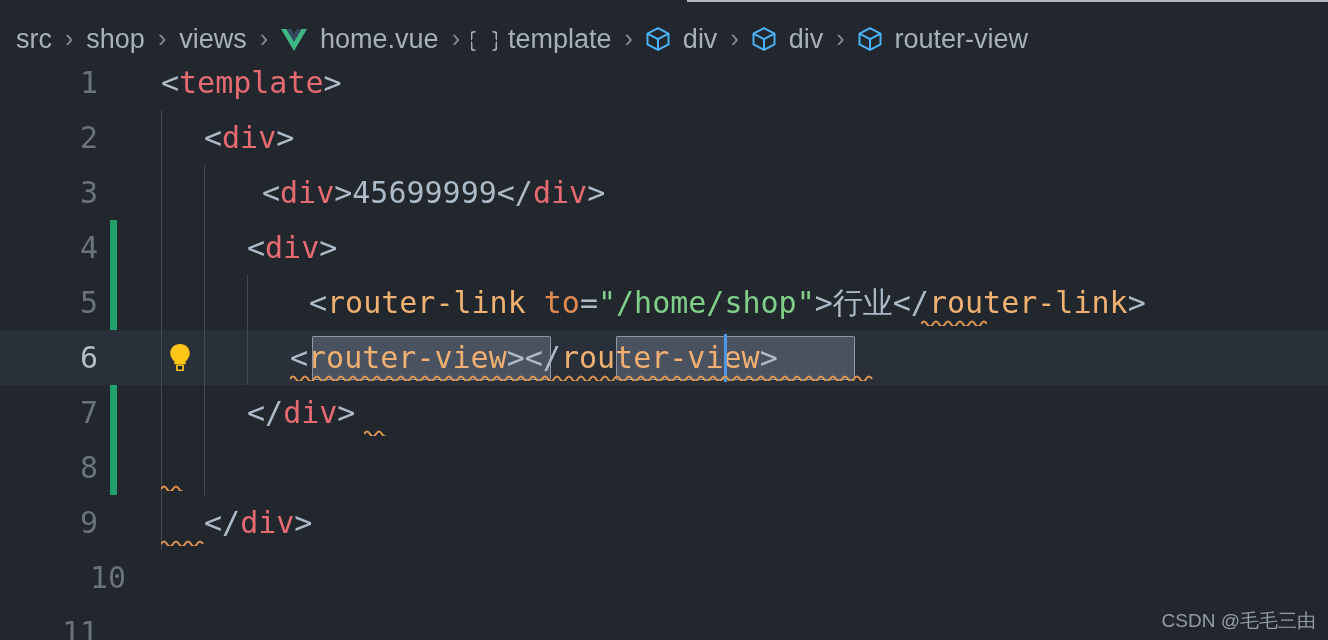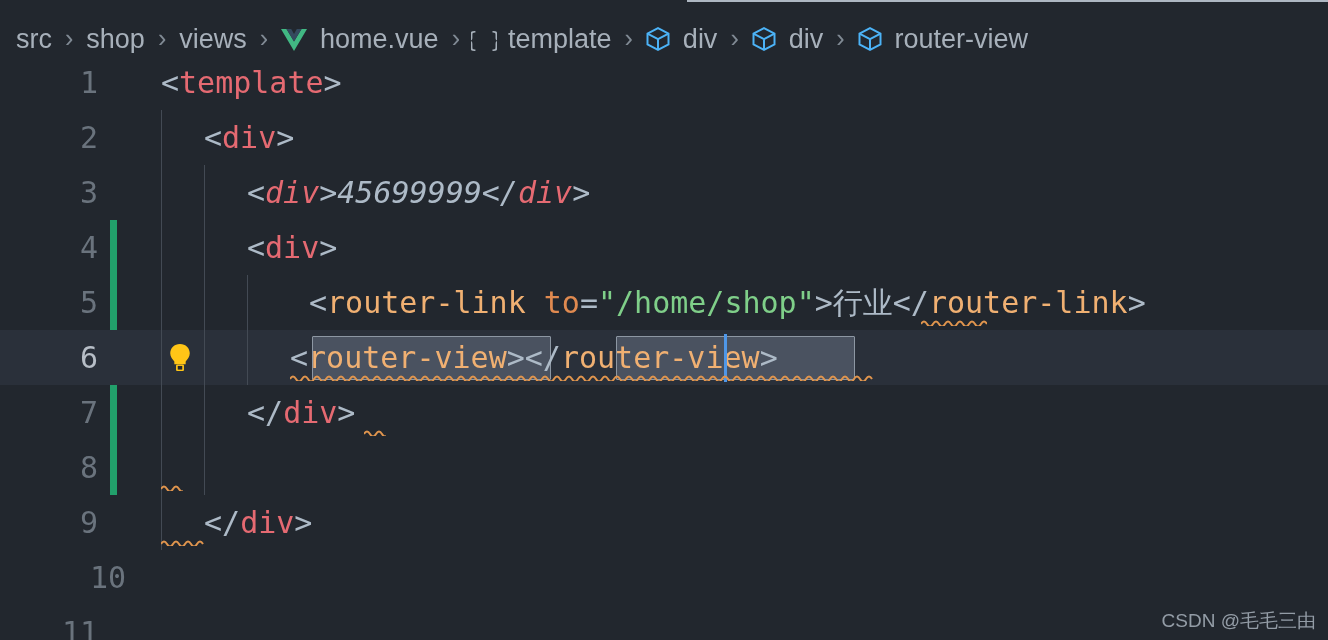--- a/index.html
+++ b/index.html
@@ -182,21 +182,21 @@
   <div class="row" style="top:57px;">
     <span class="lineno">2</span>
     <span class="ind" style="left:161px;"></span>
     <span class="code" style="left:204px;"><span class="punc">&lt;</span><span class="tag">div</span><span class="punc">&gt;</span></span>
   </div>
 
   <div class="row" style="top:112px;">
     <span class="lineno">3</span>
     <span class="ind" style="left:161px;"></span>
     <span class="ind" style="left:204px;"></span>
-    <span class="code" style="left:247px;font-style:italic;"><span class="punc">&lt;</span><span class="tag">div</span><span class="punc">&gt;</span><span class="txt">45699999</span><span class="punc">&lt;/</span><span class="tag">div</span><span class="punc">&gt;</span></span>
+    <span class="code" style="left:262px;"><span class="punc">&lt;</span><span class="tag">div</span><span class="punc">&gt;</span><span class="txt">45699999</span><span class="punc">&lt;/</span><span class="tag">div</span><span class="punc">&gt;</span></span>
   </div>
 
   <div class="row" style="top:167px;">
     <span class="lineno">4</span>
     <span class="ind" style="left:161px;"></span>
     <span class="ind" style="left:204px;"></span>
     <span class="code" style="left:247px;"><span class="punc">&lt;</span><span class="tag">div</span><span class="punc">&gt;</span></span>
   </div>
 
   <div class="row" style="top:222px;">

